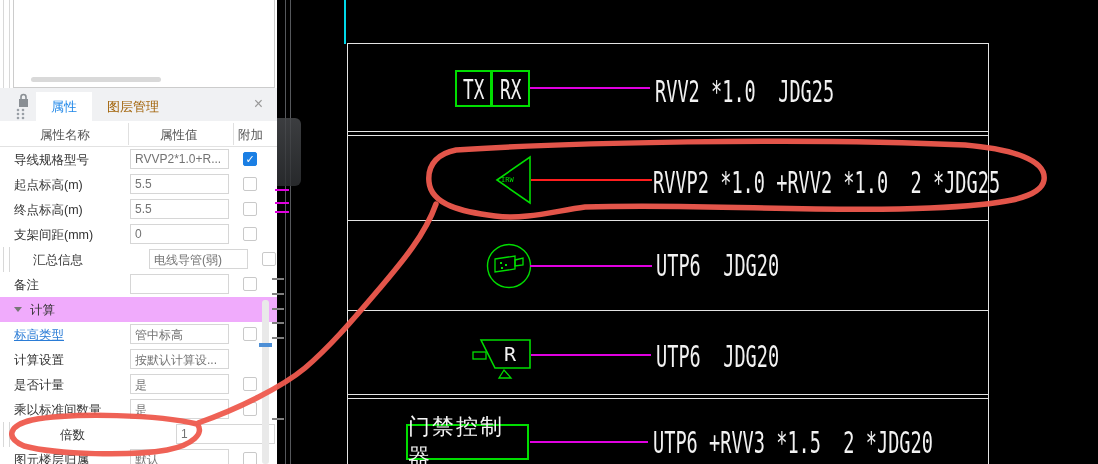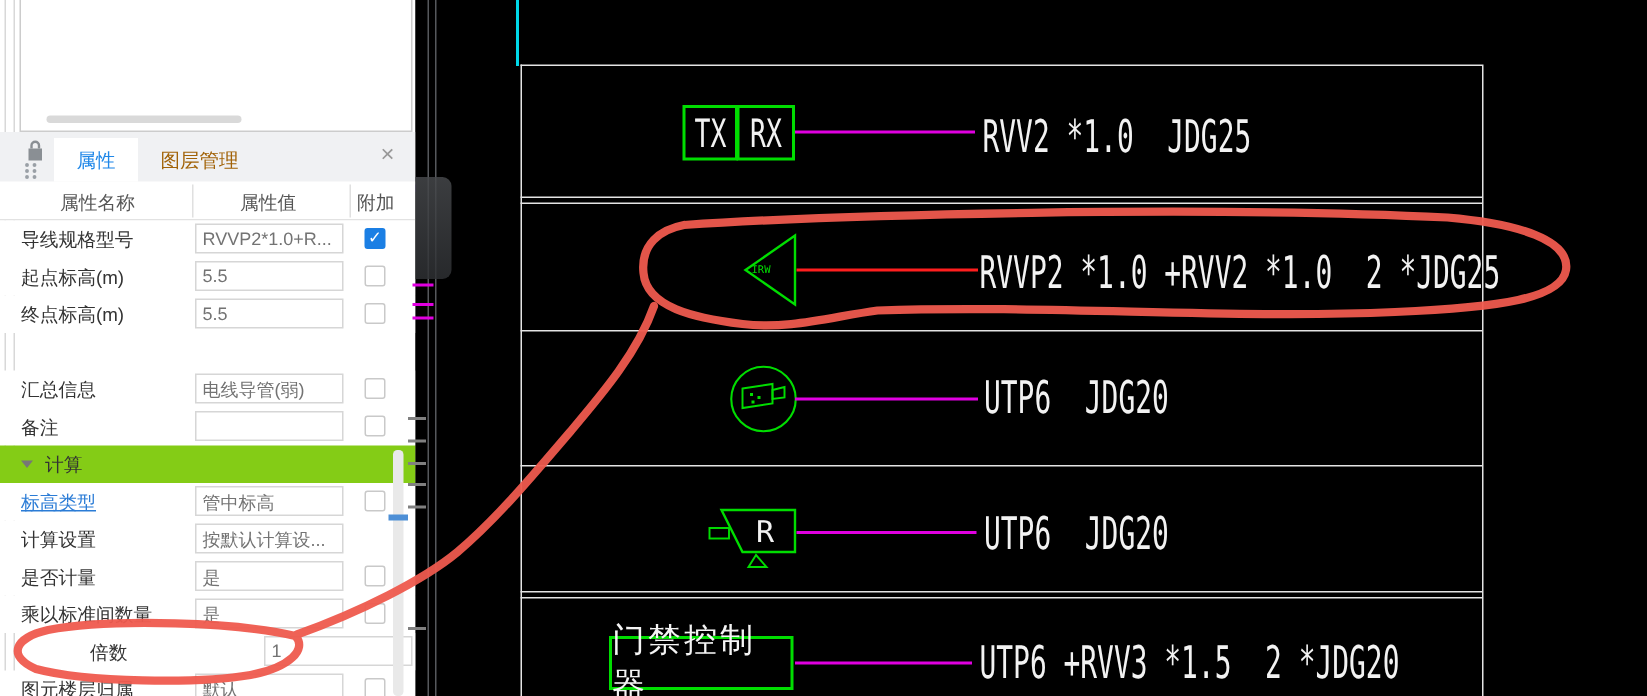--- a/index.html
+++ b/index.html
@@ -13,21 +13,21 @@
   #hscroll { position:absolute; left:17px; top:78px; width:130px; height:5px; background:#d9d9d9; border-radius:3px; }
   #tabbar { position:absolute; left:0; top:88px; width:277px; height:40px; background:#f0f1f3; border-bottom:5px solid #6d28d9; }
   .tab { position:absolute; top:4px; height:29px; line-height:29px; font-size:13px; text-align:center; }
   .tab.active { left:36px; width:56px; background:#fff; color:#1f87e8; }
   .tab.inactive { left:96px; width:74px; color:#a16207; }
   #close-x { position:absolute; right:14px; top:6px; font-size:16px; color:#999; line-height:20px; }
   #grid-head { position:absolute; left:0; top:121px; width:277px; height:26px; background:#fff; border-bottom:1px solid #e2e2e2; }
   .hcell { position:absolute; top:6px; font-size:12.5px; color:#555; }
   .vsep { position:absolute; top:2px; width:1px; height:22px; background:#e0e0e0; }
   .prow { position:absolute; left:0; width:277px; height:25px; background:#fff; }
-  .prow.section { background:#84cc16; }
+  .prow.section { background:#f0abfc; }
   .pn { position:absolute; left:14px; top:5px; font-size:12.5px; color:#333; white-space:nowrap; }
   .pn.link { color:#2b7cd6; text-decoration:underline; }
   .sec-tri { position:absolute; left:14px; top:10px; width:0; height:0; border-left:4px solid transparent; border-right:4px solid transparent; border-top:5px solid #777; }
   .sec-name { position:absolute; left:30px; top:5px; font-size:12.5px; color:#333; }
   .pv { position:absolute; left:130px; top:2px; width:99px; height:20px; border:1px solid #d6d6d6; background:#fff; font-size:12px; color:#737373; padding:2px 0 0 4px; white-space:nowrap; overflow:hidden; }
   .cb { position:absolute; left:243px; top:5px; width:14px; height:14px; border:1px solid #c9c9c9; border-radius:2px; background:#fff; }
   .cb.checked { background:#1b7fe4; border-color:#1b7fe4; color:#fff; font-size:11px; line-height:13px; text-align:center; }
   #vscroll { position:absolute; left:262px; top:300px; width:7px; height:164px; background:#e9e9e9; border-radius:3px; }
   #scroll-mark { position:absolute; left:259px; top:343px; width:13px; height:4px; background:#4d8fd6; }
 
@@ -105,21 +105,26 @@
     <div class="prow" style="top:172px;">
       <div class="pn">起点标高(m)</div>
       <div class="pv">5.5</div>
       <div class="cb"></div>
     </div>
     <div class="prow" style="top:197px;">
       <div class="pn">终点标高(m)</div>
       <div class="pv">5.5</div>
       <div class="cb"></div>
     </div>
-    <div class="prow" style="top:247px;">
+    <div class="prow" style="top:222px;">
+      <div class="pn">支架间距(mm)</div>
+      <div class="pv">0</div>
+      <div class="cb"></div>
+    </div>
+    <div class="prow" style="top:247px;margin-left:19px;">
       <div class="pn">汇总信息</div>
       <div class="pv">电线导管(弱)</div>
       <div class="cb"></div>
     </div>
     <div class="prow" style="top:272px;">
       <div class="pn">备注</div>
       <div class="pv"></div>
       <div class="cb"></div>
     </div>
     <div class="prow section" style="top:297px;">

